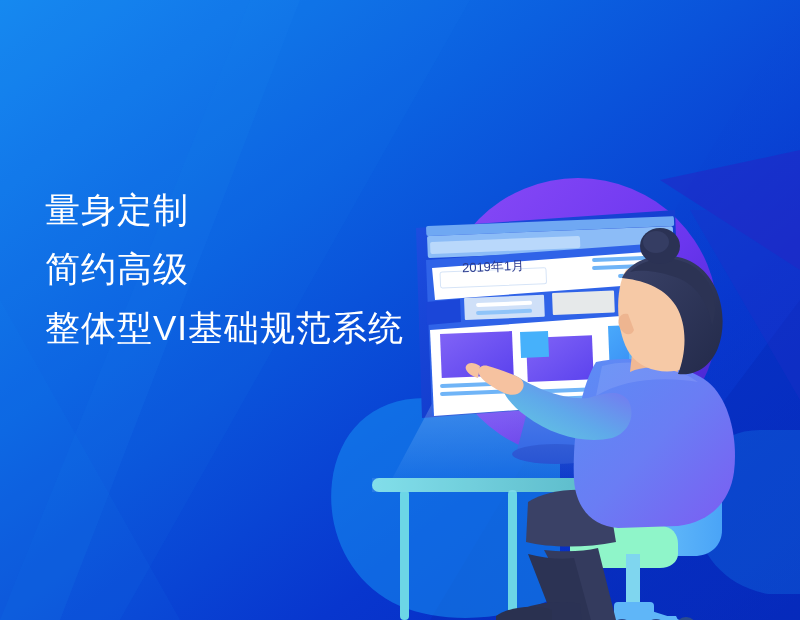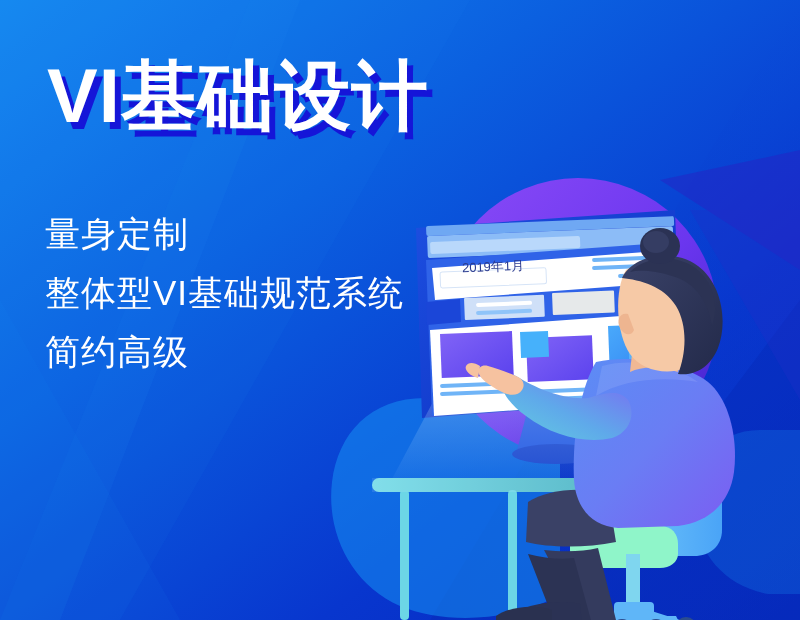--- a/index.html
+++ b/index.html
@@ -27,21 +27,20 @@
     text-shadow:6px 7px 0 #1515d8;
     white-space:nowrap;
     font-family:"Liberation Sans","DejaVu Sans",sans-serif;
   }
 
   
   .bullets{
     position:absolute;left:45px;top:192px;
     display:flex;flex-direction:column;
     gap:22px;
-    margin-top:24px;
   }
   .bullet{
     color:#ffffff;
     font-size:35px;
     line-height:1.05;
     letter-spacing:1px;
     white-space:nowrap;
     font-weight:400;
     font-family:"Liberation Sans","DejaVu Sans",sans-serif;
   }
@@ -109,26 +108,25 @@
                L560,398 Z" fill="#1690f2" opacity="0.55"></path>
       <path d="M760,430
                C712,430 690,470 694,512
                C698,556 726,586 768,594
                L800,594 L800,430 Z" fill="#1690f2" opacity="0.25"></path>
 
       <path d="M0,300 L180,620 L0,620 Z" fill="#1e8bf0" opacity="0.08"></path>
     </svg>
   </div>
 
-  <div class="headline">VI基础设计</div>
 
   <div class="bullets">
     <div class="bullet">量身定制</div>
+    <div class="bullet">简约高级</div>
     <div class="bullet">整体型VI基础规范系统</div>
-    <div class="bullet">简约高级</div>
   </div>
 
   <div class="illustration">
     <svg width="470" height="470" viewBox="0 0 470 470" xmlns="http://www.w3.org/2000/svg">
       <defs>
         <linearGradient id="purpleCircle" x1="0" y1="0" x2="1" y2="1">
           <stop offset="0%" stop-color="#8a4bf7"></stop>
           <stop offset="55%" stop-color="#6b36ef"></stop>
           <stop offset="100%" stop-color="#3c22c6"></stop>
         </linearGradient>

